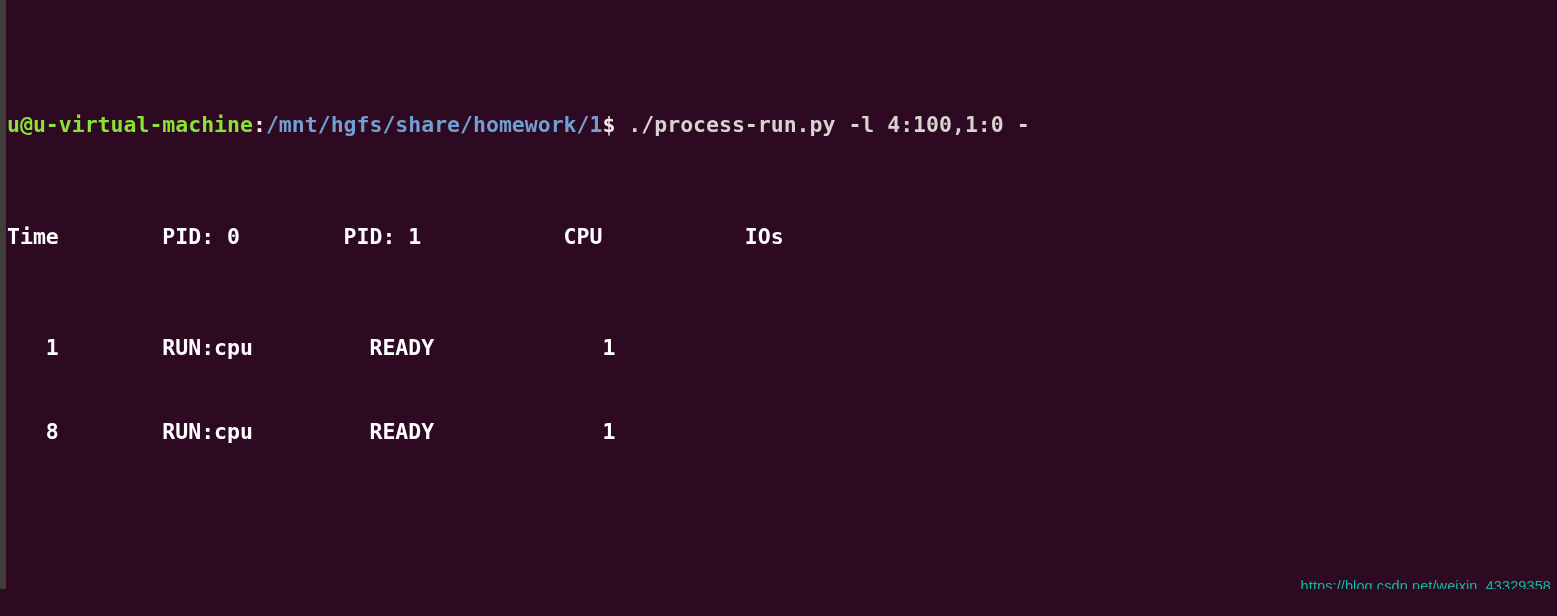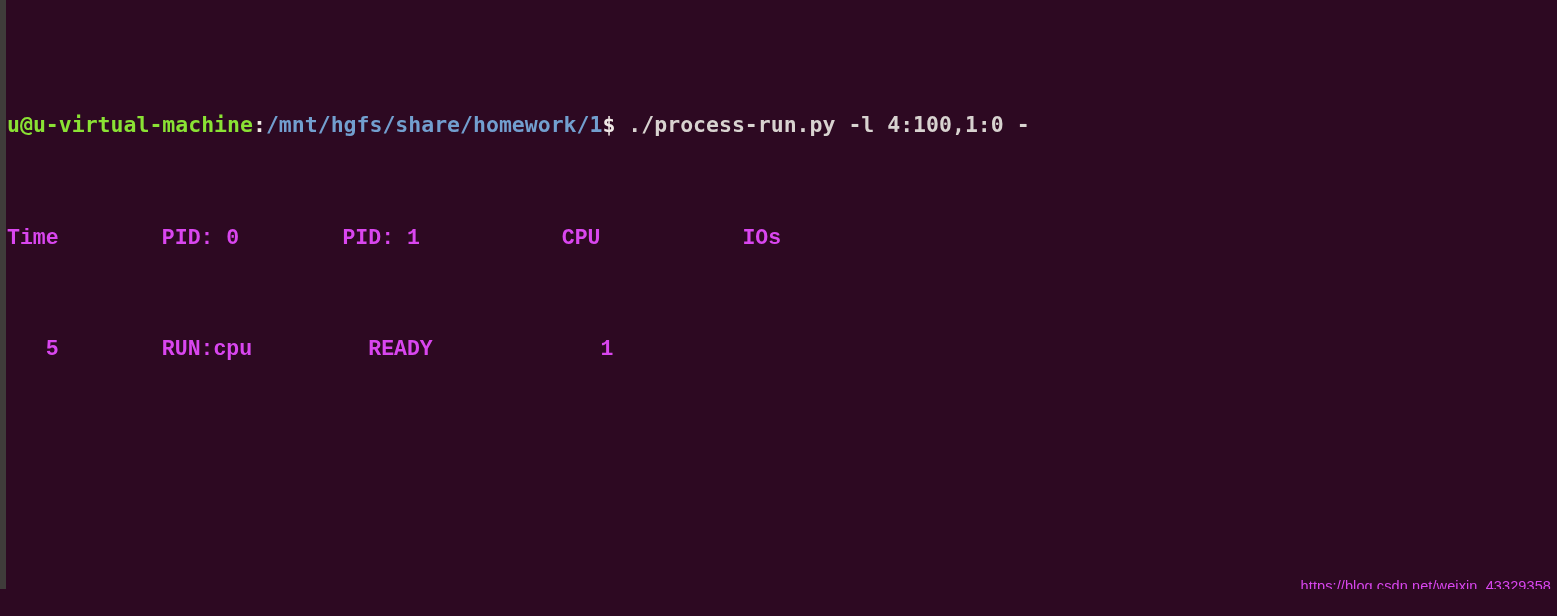--- a/index.html
+++ b/index.html
@@ -41,29 +41,29 @@
   }
   .line {
     height: 27.85px;
     white-space: pre;
     display: block;
   }
   .user  { color: #8ae234; }
   .colon { color: #f0e9e6; }
   .path  { color: #729fcf; }
   .cmd   { color: #d8d3d0; }
-  .out   { color: #d946ef; font-family: Liberation Mono, monospace; }
+  .out   { color: #ffffff; }
   #watermark {
     position: absolute;
     right: 6px;
     top: 573px;
     font-family: "Liberation Sans", sans-serif;
     font-size: 14.5px;
     font-weight: normal;
-    color: #d946ef;
+    color: #14b8a6;
     letter-spacing: 0.1px;
     z-index: 6;
     white-space: pre;
   }
   #cursor {
     position: absolute;
     left: 936px;
     top: 604px;
     width: 19px;
     height: 12px;
@@ -78,21 +78,22 @@
 
   <div id="left-gutter"></div>
 
   <div id="screen">
 
     
     <div class="line"><span class="user">u@u-virtual-machine</span><span class="colon">:</span><span class="path">/mnt/hgfs/share/homework/1</span><span class="colon">$</span><span class="cmd"> ./process-run.py -l 4:100,1:0 -</span></div>
 
     <div class="line"><span class="out">Time        PID: 0        PID: 1           CPU           IOs</span></div>
 
-    <div class="line"><span class="out">   5        RUN:cpu         READY             1</span></div>
+    <div class="line"><span class="out">   1        RUN:cpu         READY             1</span></div>
+    <div class="line"><span class="out">   8        RUN:cpu         READY             1</span></div>
     
     
     
     
 
     
     
     
 
     

